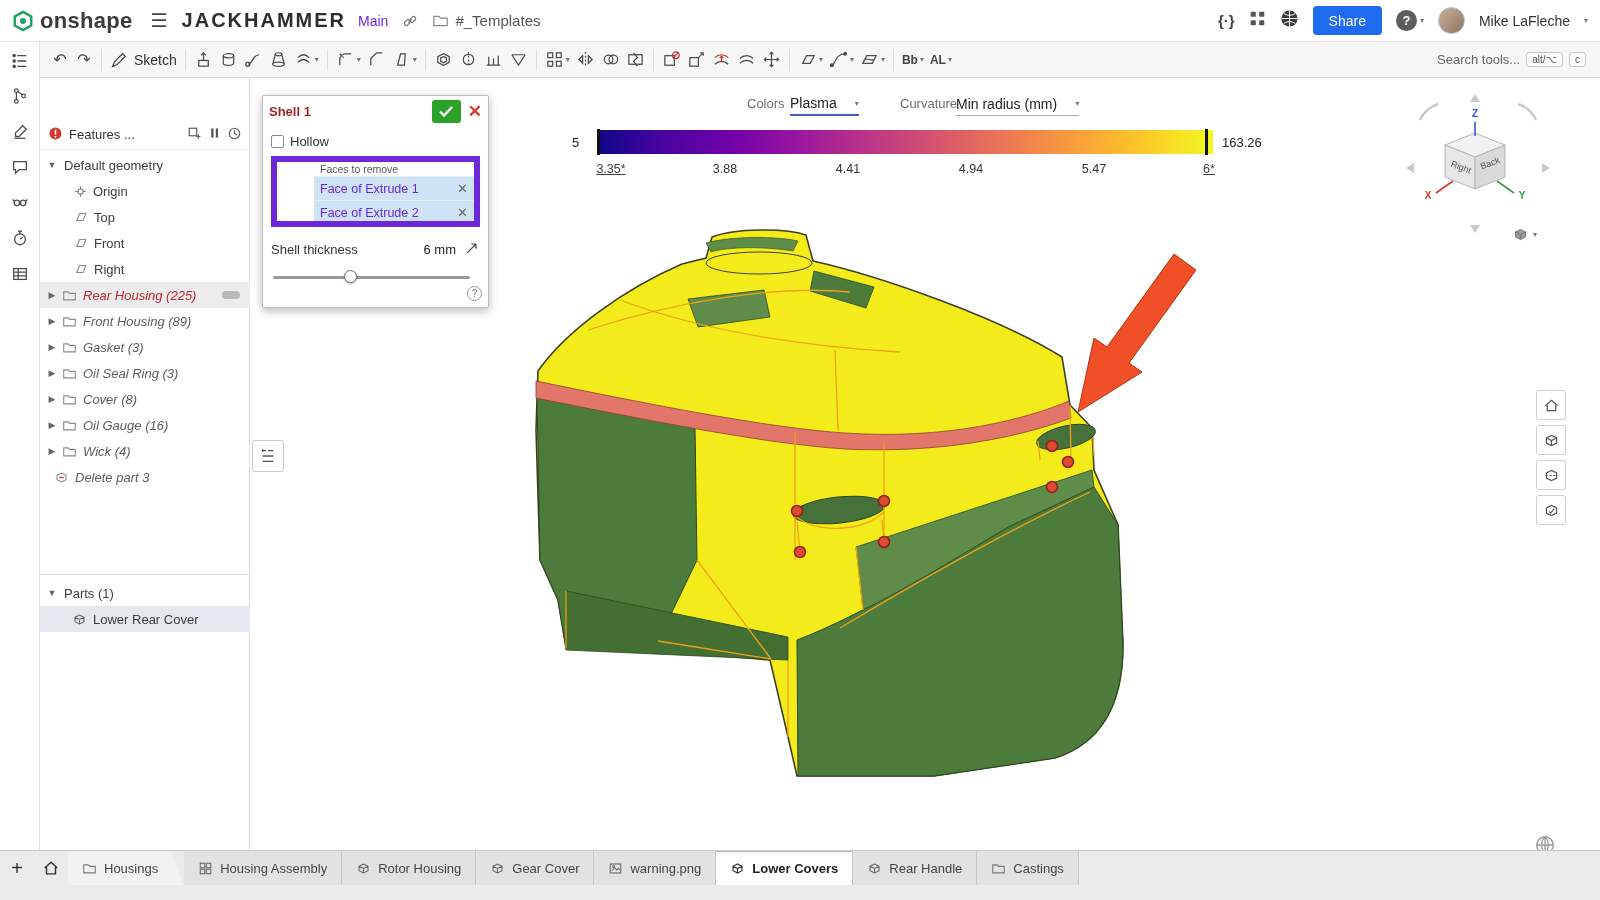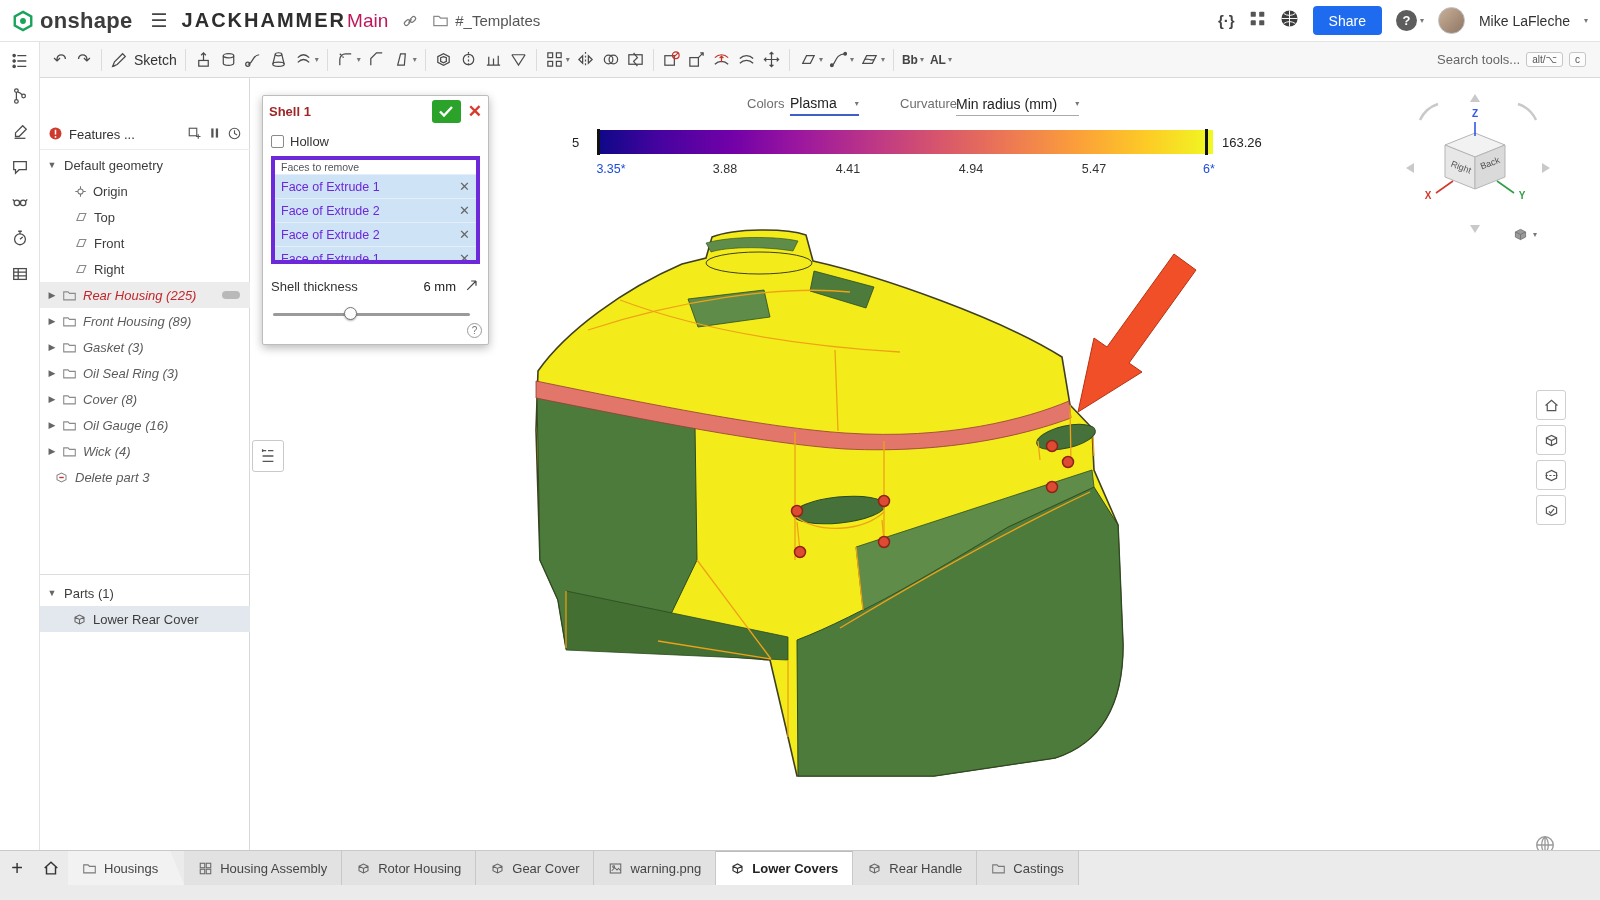--- a/index.html
+++ b/index.html
@@ -6,21 +6,21 @@
   html,body { width:1600px; height:900px; overflow:hidden; background:#fff;
     font-family:"Liberation Sans", sans-serif; color:#333; }
 
   
   #topbar { position:absolute; left:0; top:0; width:1600px; height:42px; background:#fff;
     border-bottom:1px solid #e3e3e3; display:flex; align-items:center; padding:0 12px; z-index:30; }
   .logo-mark { width:22px; height:22px; margin-right:6px; }
   .logo-text { font-size:22px; font-weight:700; color:#3c3c3c; letter-spacing:.3px; }
   .hamburger { font-size:19px; color:#444; margin:0 14px 0 18px; cursor:pointer; }
   .doc-title { font-size:20px; font-weight:700; letter-spacing:2px; color:#2e2e2e; }
-  .ws-name { font-size:19px; color:#be185d; margin-left:1px; }
+  .ws-name { font-size:14px; color:#6d28d9; margin-left:12px; }
   .tb-ic { margin-left:14px; display:flex; align-items:center; color:#666; }
   .folder-label { font-size:15px; color:#555; margin-left:6px; }
   #topbar-right { margin-left:auto; display:flex; align-items:center; gap:14px; }
   .code-ic { font-size:15px; color:#444; font-weight:700; }
   .share-btn { background:#1f6bf0; color:#fff; font-size:14px; border:none; border-radius:4px;
     height:29px; padding:0 16px; cursor:pointer; }
   .help-circ { width:21px; height:21px; border-radius:50%; background:#5d5d5d; color:#fff;
     font-size:13px; font-weight:700; display:flex; align-items:center; justify-content:center; }
   .avatar { width:27px; height:27px; border-radius:50%; background:linear-gradient(135deg,#c8b09a,#8e7663);
     border:1px solid #bbb; }
@@ -84,34 +84,34 @@
     font-size:14px; color:#222; cursor:pointer; }
   .sc-underline-strong { border-bottom:2px solid #3f5fc4; }
   .sc-underline { border-bottom:1px solid #aaa; }
   #color-scale { position:absolute; left:347px; top:52px; width:616px; height:24px;
     background:linear-gradient(to right,#0d0887,#46039f 10%,#7201a8 22%,#9c179e 33%,#bd3786 45%,#d8576b 56%,#ed7953 67%,#fb9f3a 78%,#fdca26 89%,#f0f921); }
   .scale-cap { position:absolute; top:-1px; width:3px; height:26px; background:#111; }
   #scale-min { position:absolute; left:322px; top:57px; font-size:13px; color:#222; }
   #scale-max { position:absolute; left:972px; top:57px; font-size:13px; color:#222; }
   #scale-ticks { position:absolute; left:347px; top:84px; width:616px; height:16px; font-size:12.5px; color:#333; }
   .tick { position:absolute; top:0; transform:translateX(-50%); }
-  .tick.link { color:#1d4ed8; cursor:pointer; }
+  .tick.link { color:#404040; text-decoration:underline; cursor:pointer; }
 
   
   #shell-dialog { position:absolute; left:12px; top:17px; width:227px; background:#fff;
     border:1px solid #bdbdbd; border-radius:2px; box-shadow:0 3px 10px rgba(0,0,0,.28); z-index:15; font-size:13px; }
   #sd-header { height:30px; display:flex; align-items:center; padding:0 6px; }
   #sd-title { color:#9e2626; font-weight:700; font-size:13px; flex:1; }
   #sd-commit { width:29px; height:23px; background:#2ba32b; border:none; border-radius:3px; color:#fff;
     font-size:14px; cursor:pointer; margin-right:7px; display:flex; align-items:center; justify-content:center; }
   #sd-cancel { background:none; border:none; color:#d83a2e; font-size:17px; font-weight:700; cursor:pointer; }
   #sd-body { padding:4px 8px 8px 8px; }
   .chk-row { display:flex; align-items:center; gap:6px; height:22px; color:#333; }
   .chk-box { width:13px; height:13px; border:1px solid #8a8a8a; background:#fff; border-radius:2px; }
-  #faces-box { margin-top:4px; border:4px solid #6d28d9; height:108px; overflow:hidden; background:#fff; }
+  #faces-box { margin-top:4px; border:6px solid #6d28d9; height:71px; overflow:hidden; background:#fff;padding-left:37px; }
   #faces-box .fb-hdr { font-size:10.5px; color:#555; padding:1px 6px; }
   .face-row { height:24px; background:#cfe3f7; display:flex; align-items:center; padding:0 6px;
     border-top:1px solid #e4eefa; }
   .face-row .fl { flex:1; font-size:12.5px; color:#6d28d9; }
   .face-row .fx { color:#666; font-size:13px; cursor:pointer; }
   #thick-row { margin-top:10px; display:flex; align-items:center; height:24px; }
   #thick-row .tl { flex:1; color:#333; }
   #thick-row .tv { color:#222; margin-right:8px; }
   #slider-row { margin-top:8px; position:relative; height:16px; }
   .slider-track { position:absolute; left:2px; right:10px; top:7px; height:3px; background:#9a9a9a; border-radius:2px; }

